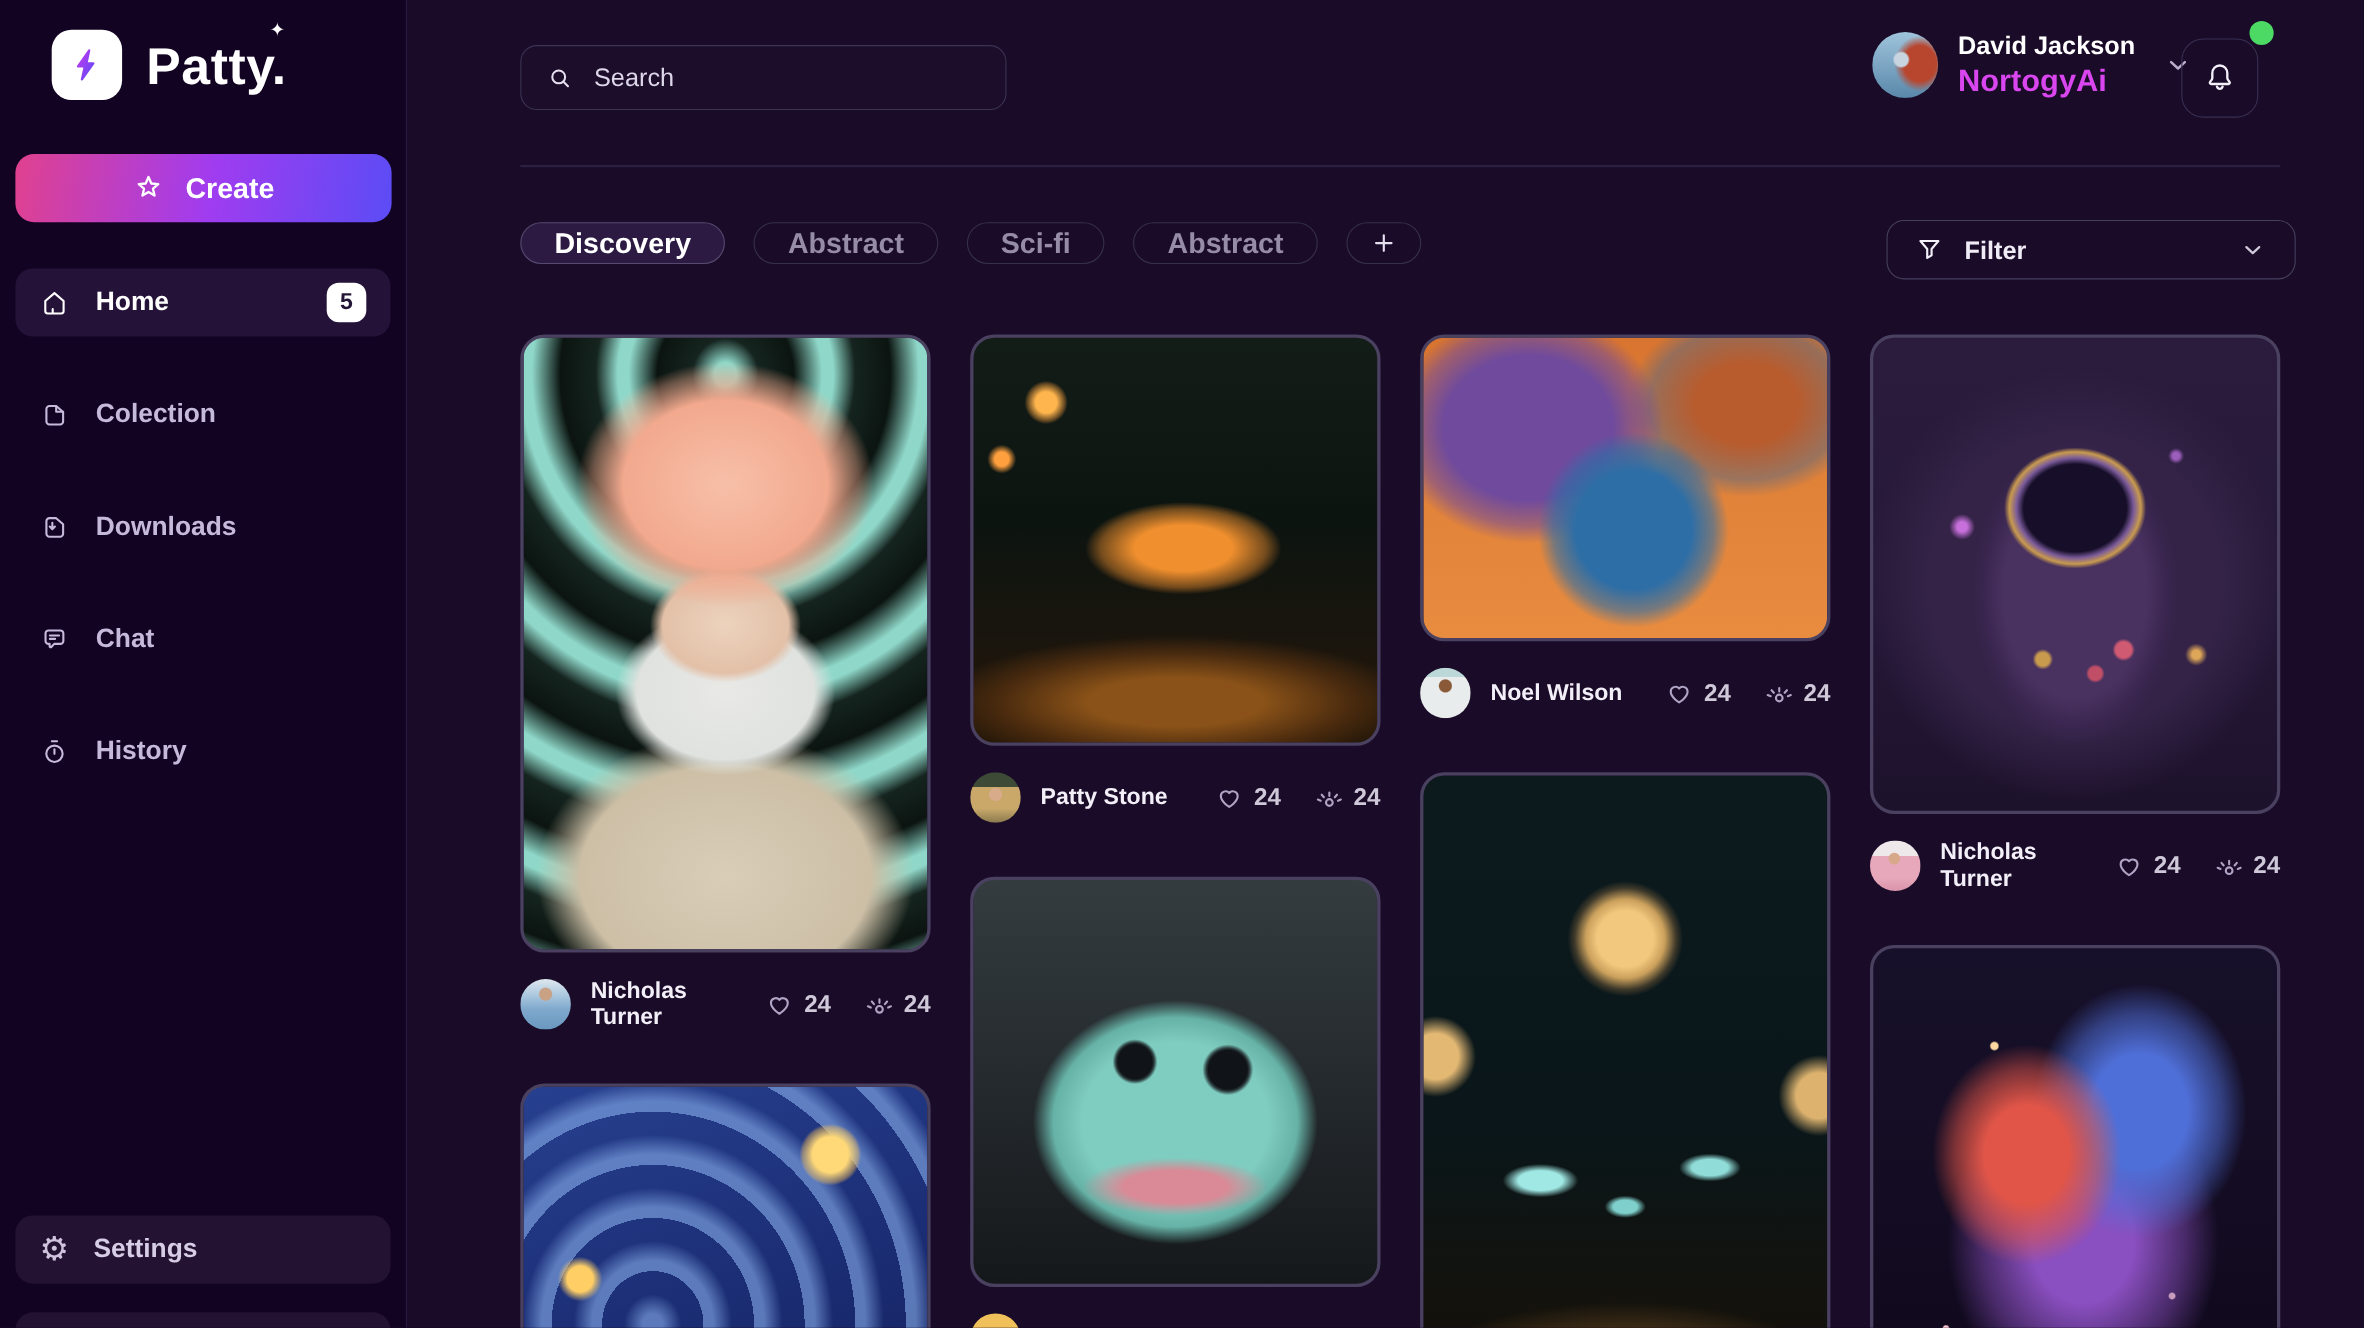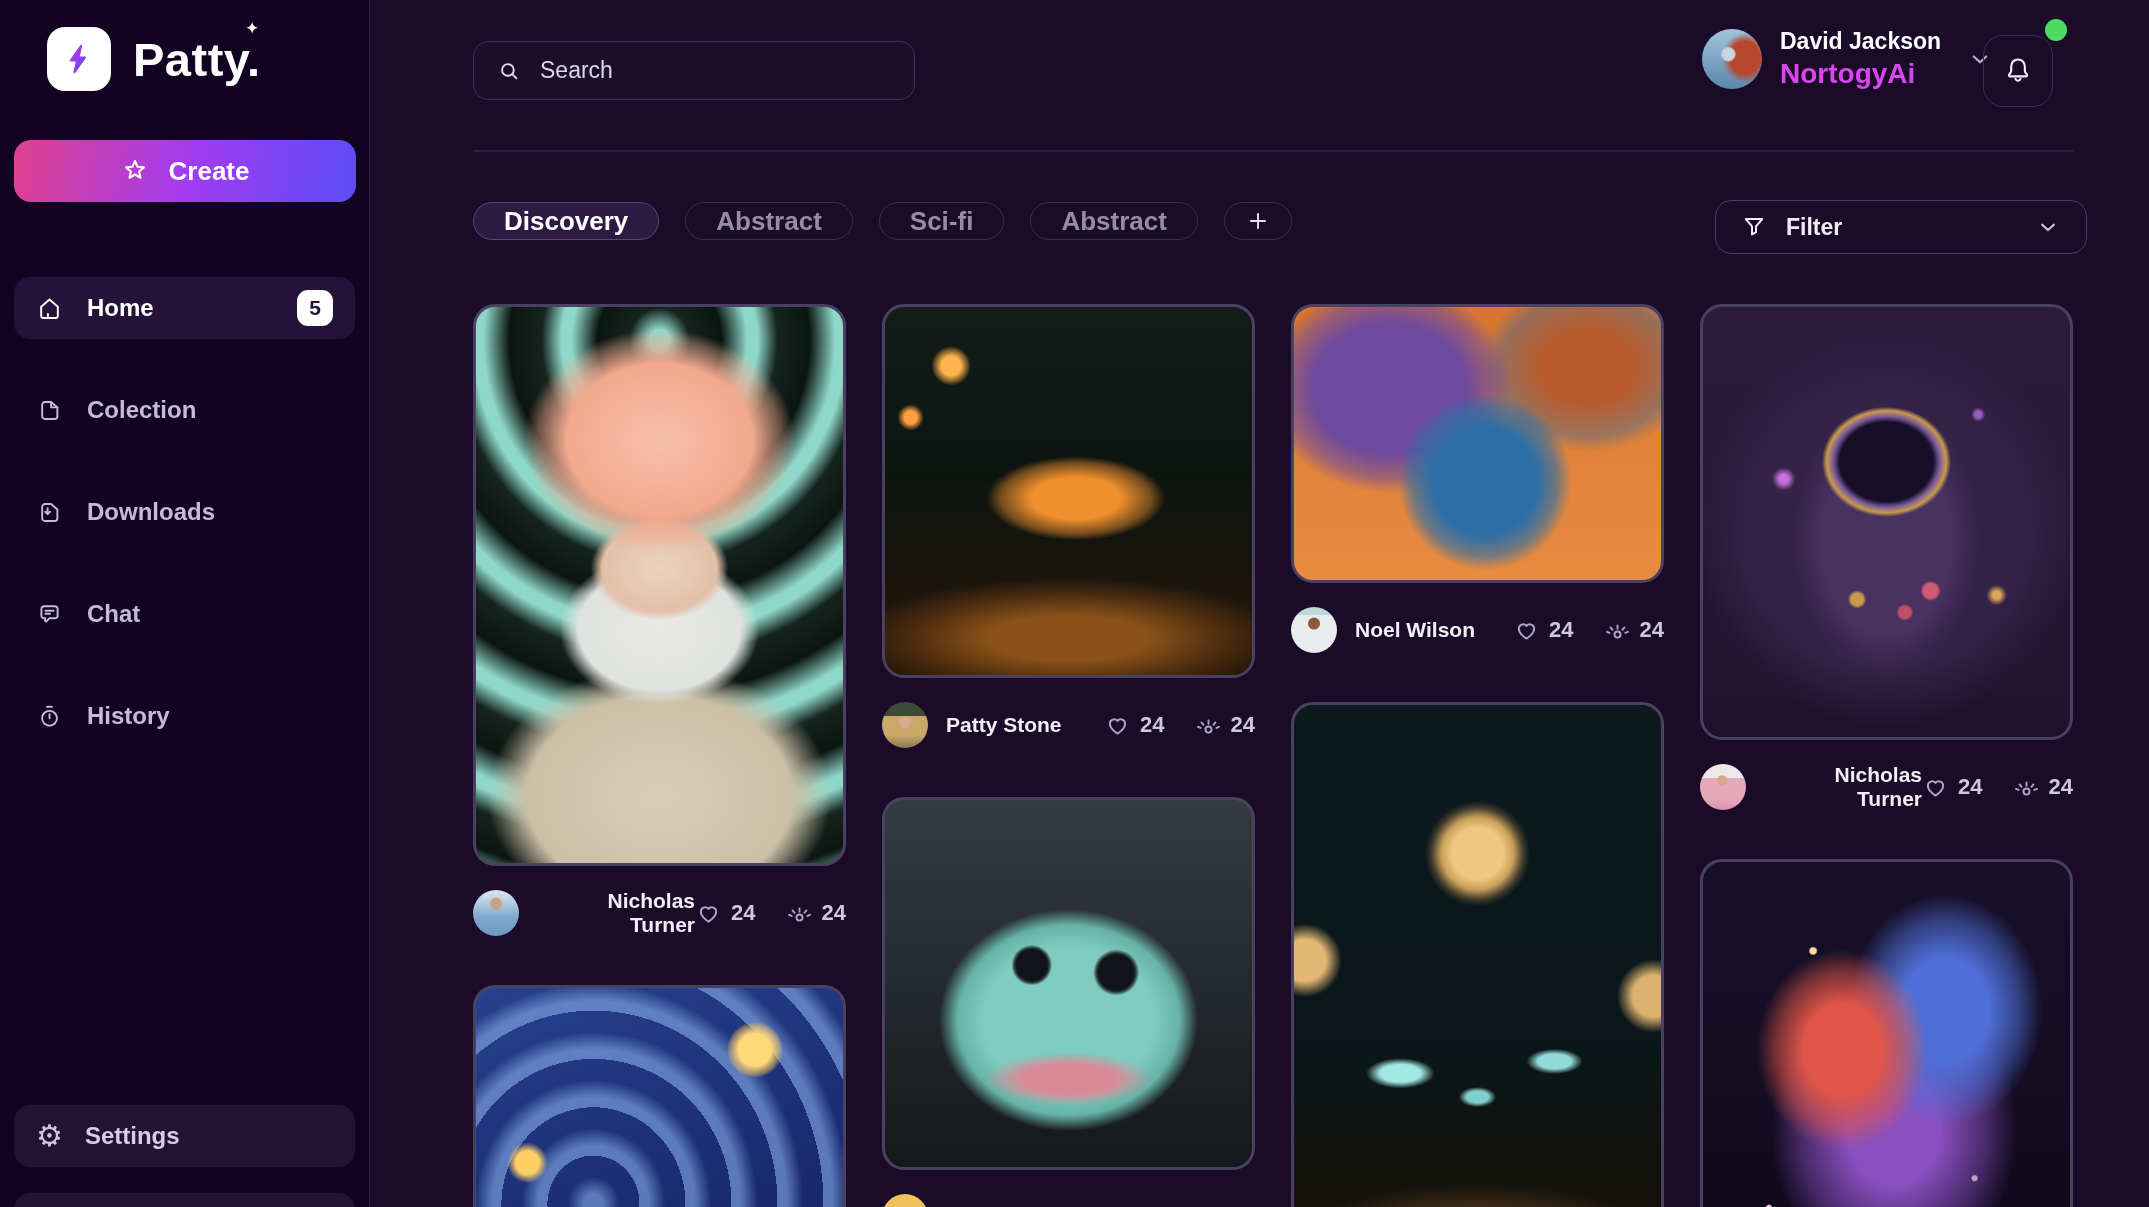--- a/index.html
+++ b/index.html
@@ -18,21 +18,21 @@
   .logo-row{position:absolute;left:47px;top:27px;display:flex;align-items:center;gap:22px;}
   .logo-box{width:64px;height:64px;border-radius:18px;background:#ffffff;display:flex;align-items:center;justify-content:center;}
   .logo-word{position:relative;font-size:47px;font-weight:700;color:#ffffff;letter-spacing:.5px;}
   .logo-spark{position:absolute;left:112px;top:-14px;font-size:17px;color:#ffffff;}
   .create-btn{
     position:absolute;left:14px;top:140px;width:342px;height:62px;border-radius:17px;
     background:linear-gradient(100deg,#e0418e 0%,#a03cf0 52%,#5b4cf5 100%);
     display:flex;align-items:center;justify-content:center;gap:20px;
     font-size:26px;font-weight:700;color:#ffffff;cursor:pointer;
   }
-  .nav{position:absolute;left:14px;top:244px;right:14px;margin-top:33px;}
+  .nav{position:absolute;left:14px;top:244px;right:14px;}
   .nav-item{
     display:flex;align-items:center;gap:24px;height:62px;border-radius:16px;
     padding:0 22px;margin-bottom:40px;color:#c6badb;font-size:24px;font-weight:600;cursor:pointer;
   }
   .nav-item.active{background:#251238;color:#ffffff;font-weight:700;}
   .nav-badge{
     margin-left:auto;min-width:36px;height:36px;border-radius:11px;background:#ffffff;
     color:#231536;font-size:21px;font-weight:800;display:flex;align-items:center;justify-content:center;
   }
   .sidebar-bottom{position:absolute;left:14px;right:14px;top:1105px;}
@@ -85,21 +85,21 @@
   .feed{position:absolute;left:103px;top:304px;display:flex;gap:36px;}
   .feed-col{width:373px;display:flex;flex-direction:column;}
   .card{
     margin:0;width:373px;border-radius:22px;border:3px solid #49415f;
     box-sizing:border-box;background-color:#241533;cursor:pointer;overflow:hidden;
   }
   .card + .author-row{margin-top:24px;}
   .author-row{display:flex;align-items:center;height:46px;}
   .author-row + .card{margin-top:49px;}
   .author-row .avatar{width:46px;height:46px;}
-  .author-name{margin-left:18px;font-size:21px;font-weight:700;color:#f3eff8;text-align:right;}
+  .author-name{margin-left:18px;font-size:21px;font-weight:700;color:#f3eff8;}
   .stats{margin-left:auto;display:flex;align-items:center;gap:30px;}
   .stat{display:flex;align-items:center;gap:9px;color:#cfc8d9;font-size:22px;font-weight:600;}
   .partial-avatar{width:46px;height:46px;margin-top:24px;}
   
   .art-girl-bubble{background:
     radial-gradient(ellipse 46% 25% at 50% 24%,#f7bfa8 0%,#f2a98e 55%,rgba(242,169,142,.4) 72%,transparent 80%),
     radial-gradient(ellipse 26% 13% at 50% 47%,#ecd3bd 0%,#e3c0a8 60%,transparent 72%),
     radial-gradient(ellipse 40% 20% at 50% 58%,#e9e9e6 0%,#dfe2df 55%,transparent 68%),
     radial-gradient(ellipse 60% 30% at 50% 88%,#d9cdb8 0%,#cdbfa6 60%,transparent 78%),
     repeating-radial-gradient(ellipse 140% 100% at 50% 6%,#8fd8c9 0 10px,#15241f 30px,#0b1410 62px,#8fd8c9 88px);}

